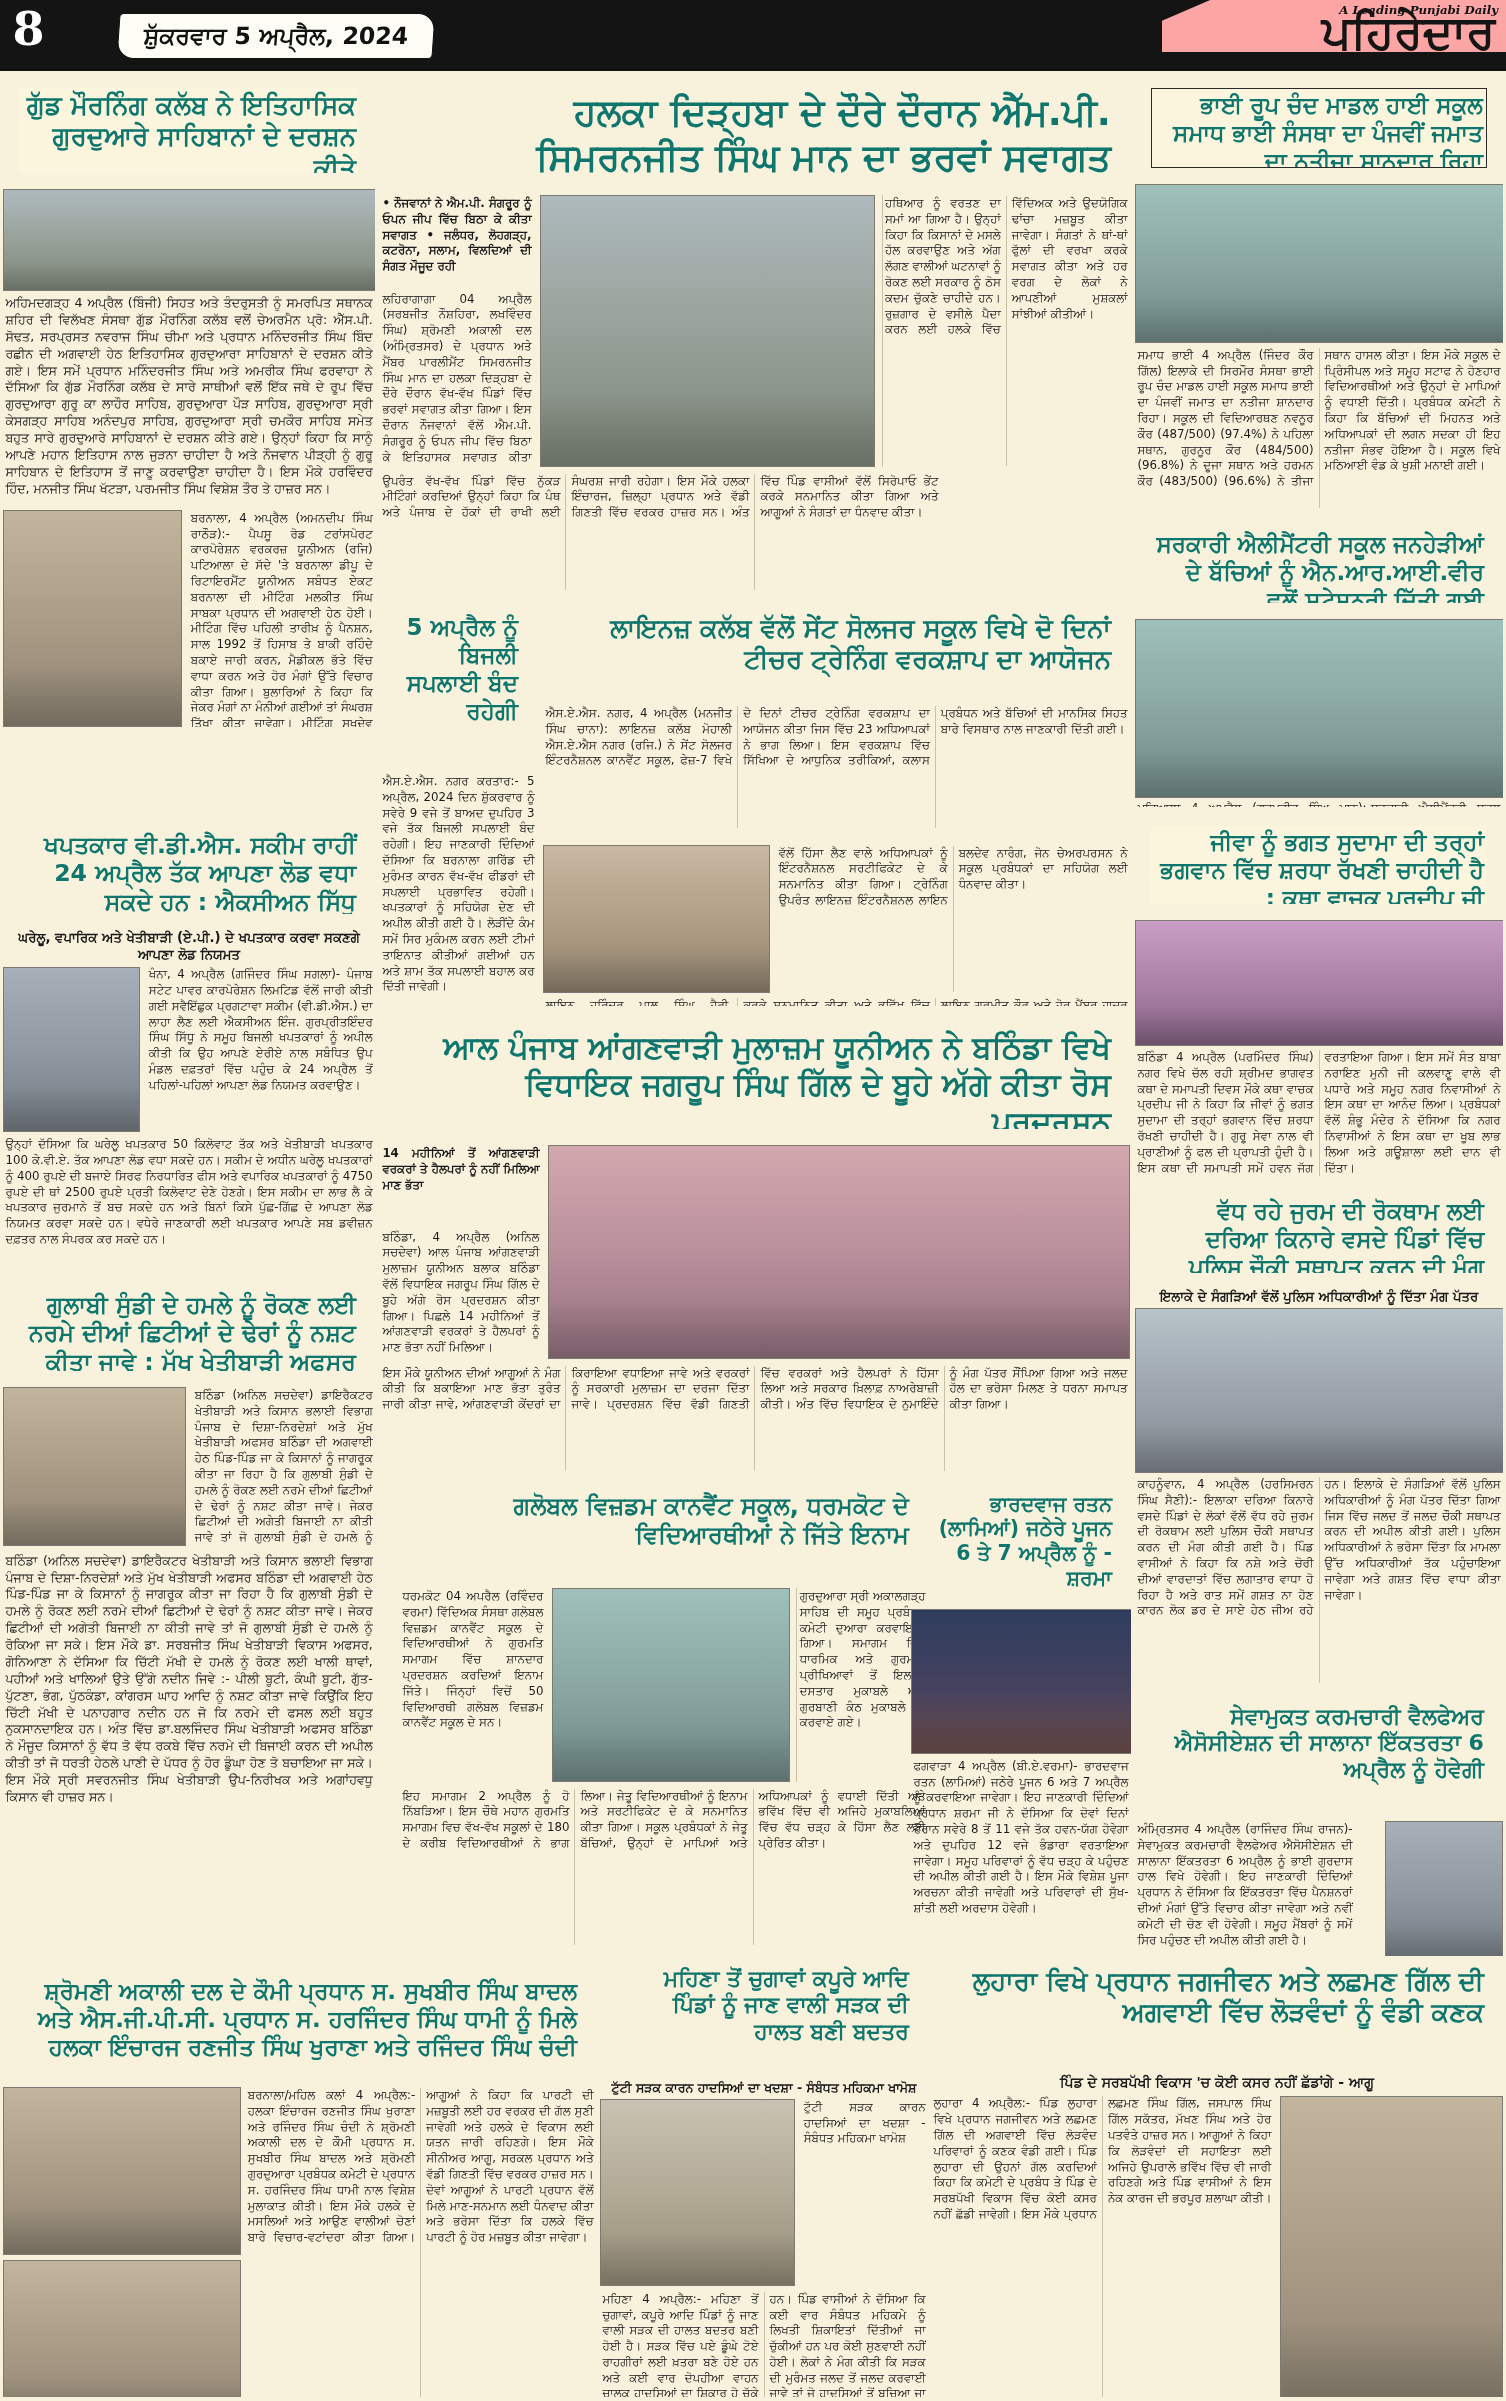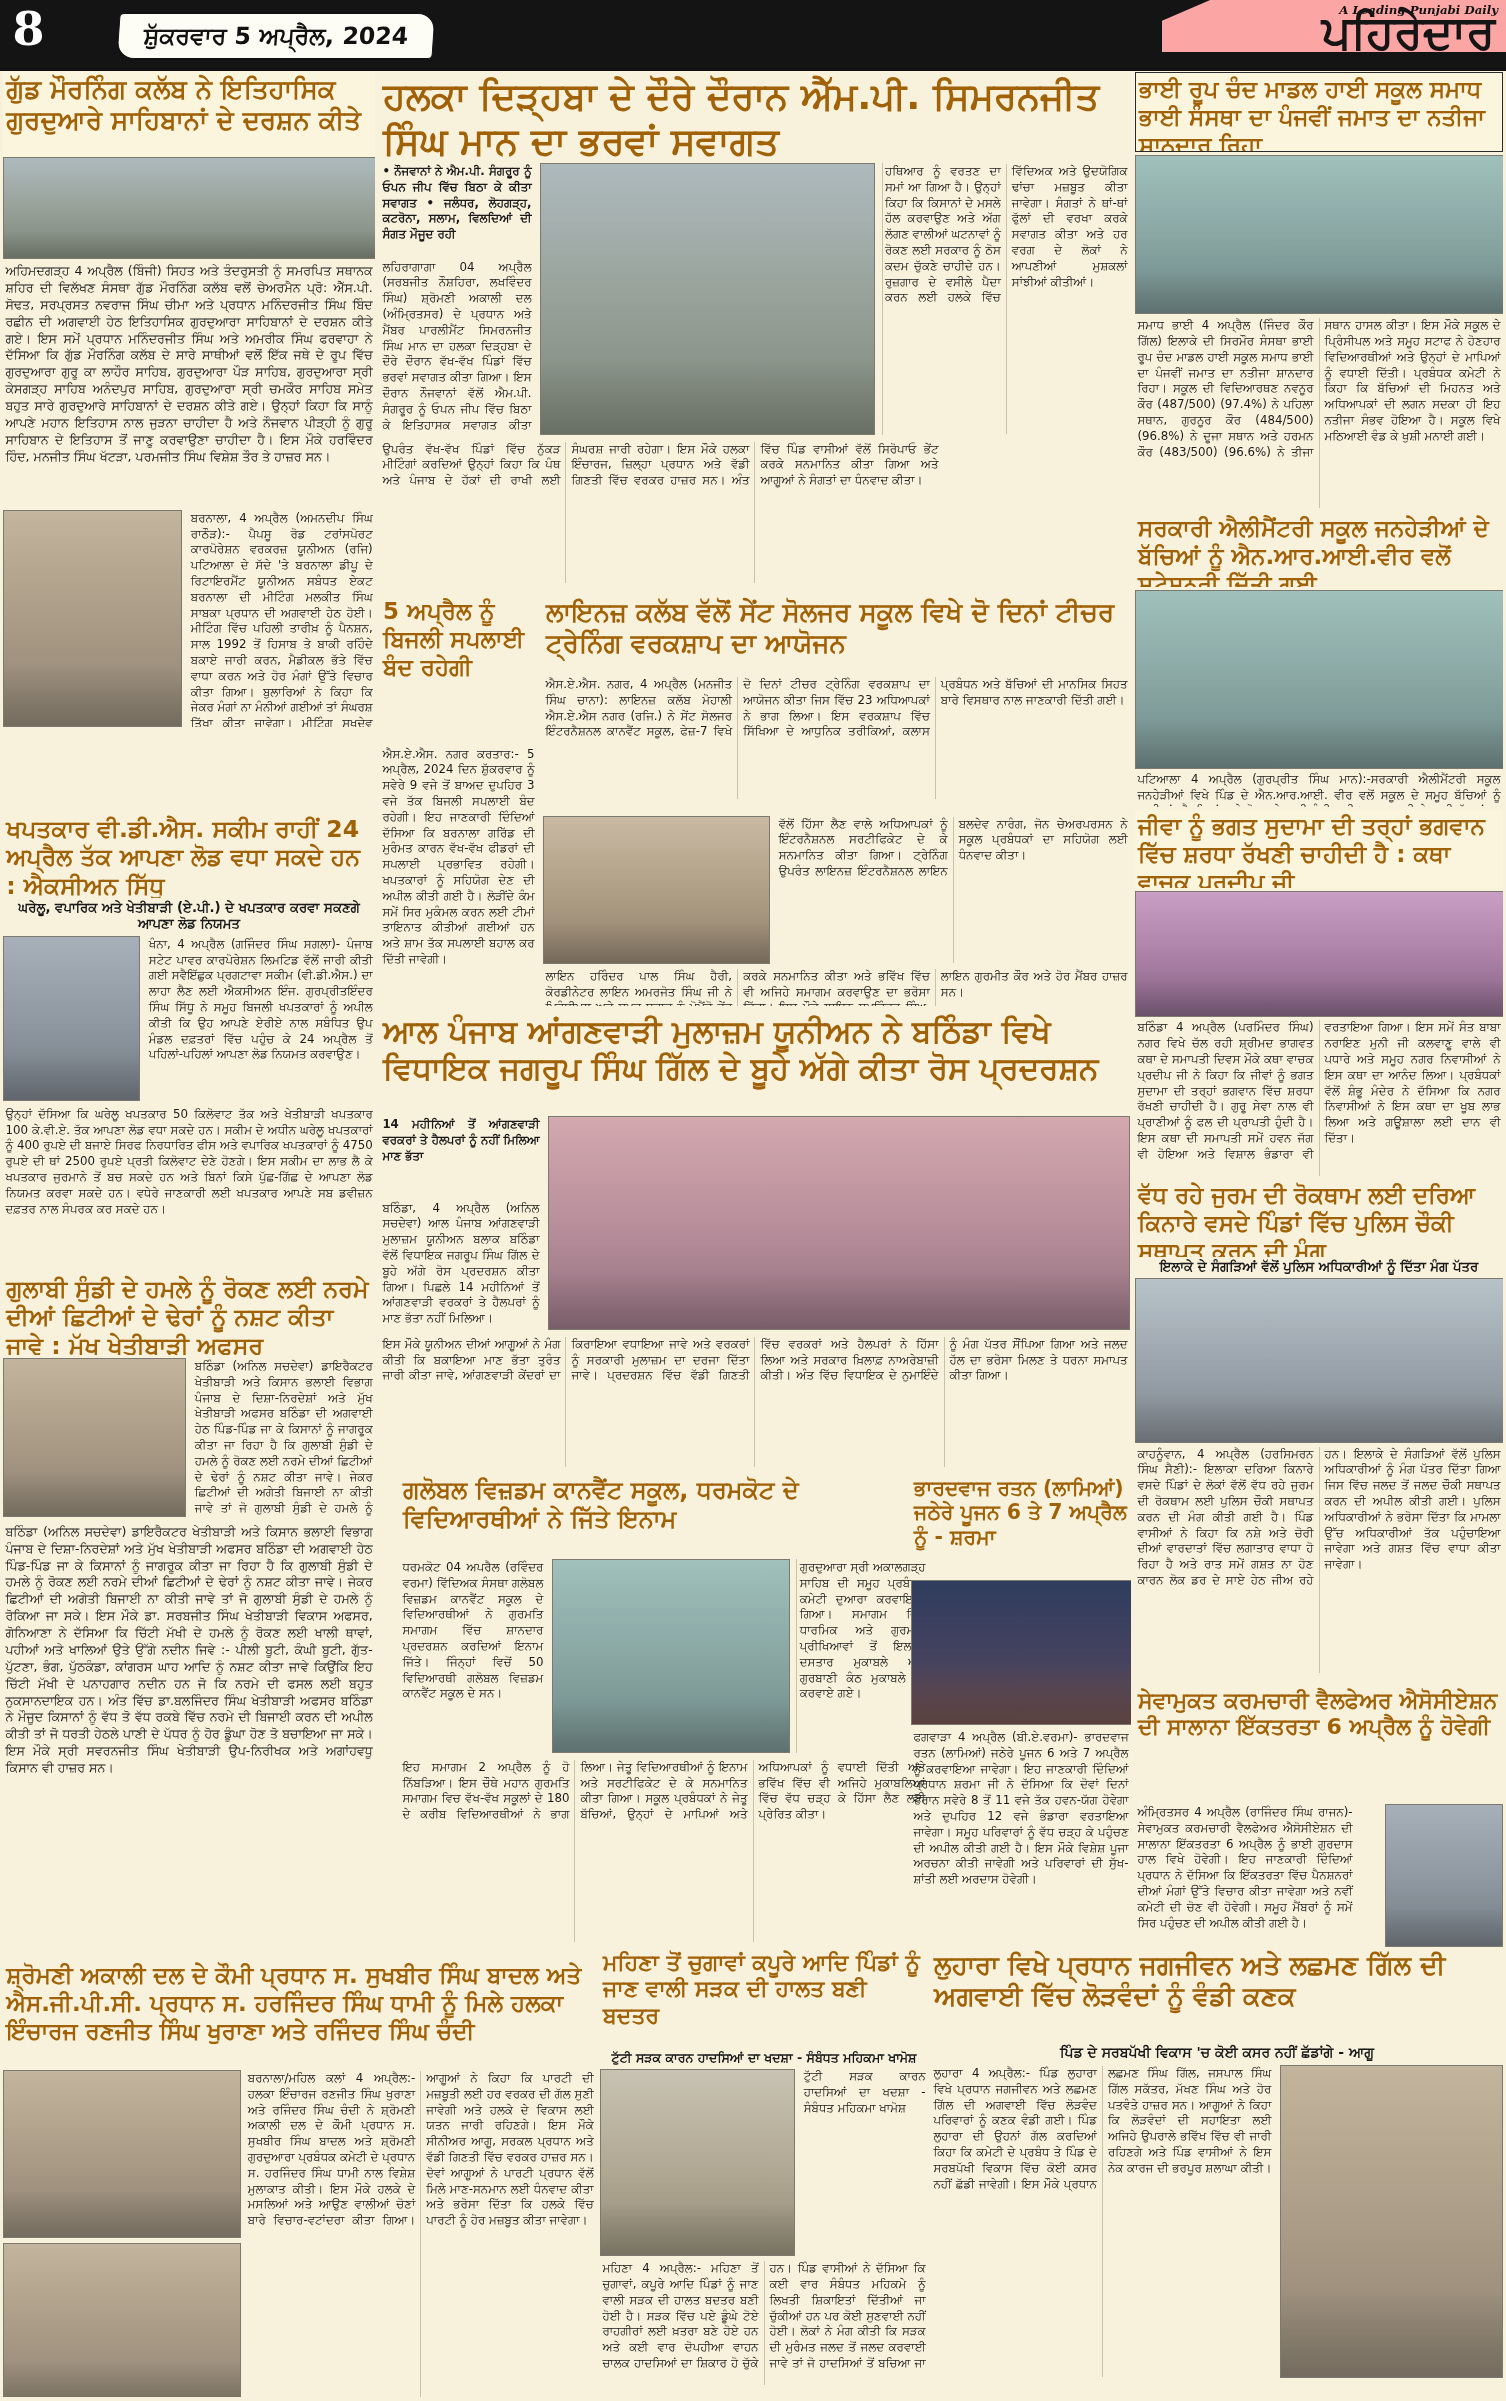--- a/index.html
+++ b/index.html
@@ -12,21 +12,21 @@
   .date-pill{position:absolute;left:118px;top:12.6px;width:314px;height:44px;background:#fdfcf5;border:1.6px solid #111;
              border-radius:4.7px 17.3px 4.7px 17.3px;display:flex;align-items:center;justify-content:center;
              font-size:23.6px;font-weight:bold;color:#111;transform:skewX(-4deg);}
   .mast-right{position:absolute;right:0;top:0;width:344px;height:52px;background:#fca5a5;
               clip-path:polygon(14% 0,100% 0,100% 100%,0 100%,0 40%);}
   .mast-title{position:absolute;right:11px;top:9.4px;font-size:46px;font-weight:bold;color:#151515;line-height:1;}
   .mast-tag{position:absolute;right:7.9px;top:3.1px;font-size:11.8px;font-style:italic;font-weight:bold;
             font-family:"DejaVu Serif",serif;color:#111;}
   
   .art{position:absolute;overflow:hidden;}
-  .hl{font-weight:bold;color:#a16207;text-align:left;line-height:1.22;margin:0;padding:1.6px 3.1px;overflow:hidden;}
+  .hl{font-weight:bold;color:#0f766e;text-align:right;line-height:1.22;margin:16px;padding:1.6px 3.1px;overflow:hidden;}
   .hl.box{background:#fbf5de;border:1.6px solid #2a2a2a;}
   .hl.tint{background:#fbf5de;}
   .sub{font-weight:bold;text-align:center;font-size:13.3px;line-height:1.25;margin:1.6px 0;overflow:hidden;}
   .body{text-align:justify;font-size:12.6px;line-height:1.34;margin:0;padding:0.8px 2.4px;overflow:hidden;}
   .body.small{font-size:11.8px;}
   .cols2{column-count:2;column-gap:11px;column-rule:0.8px solid #c9c2a8;}
   .cols3{column-count:3;column-gap:11px;column-rule:0.8px solid #c9c2a8;}
   .cols4{column-count:4;column-gap:11px;column-rule:0.8px solid #c9c2a8;}
   .row{display:flex;gap:6.3px;}
   .photo{border:0.8px solid #7c7a70;flex-shrink:0;position:relative;overflow:hidden;}

